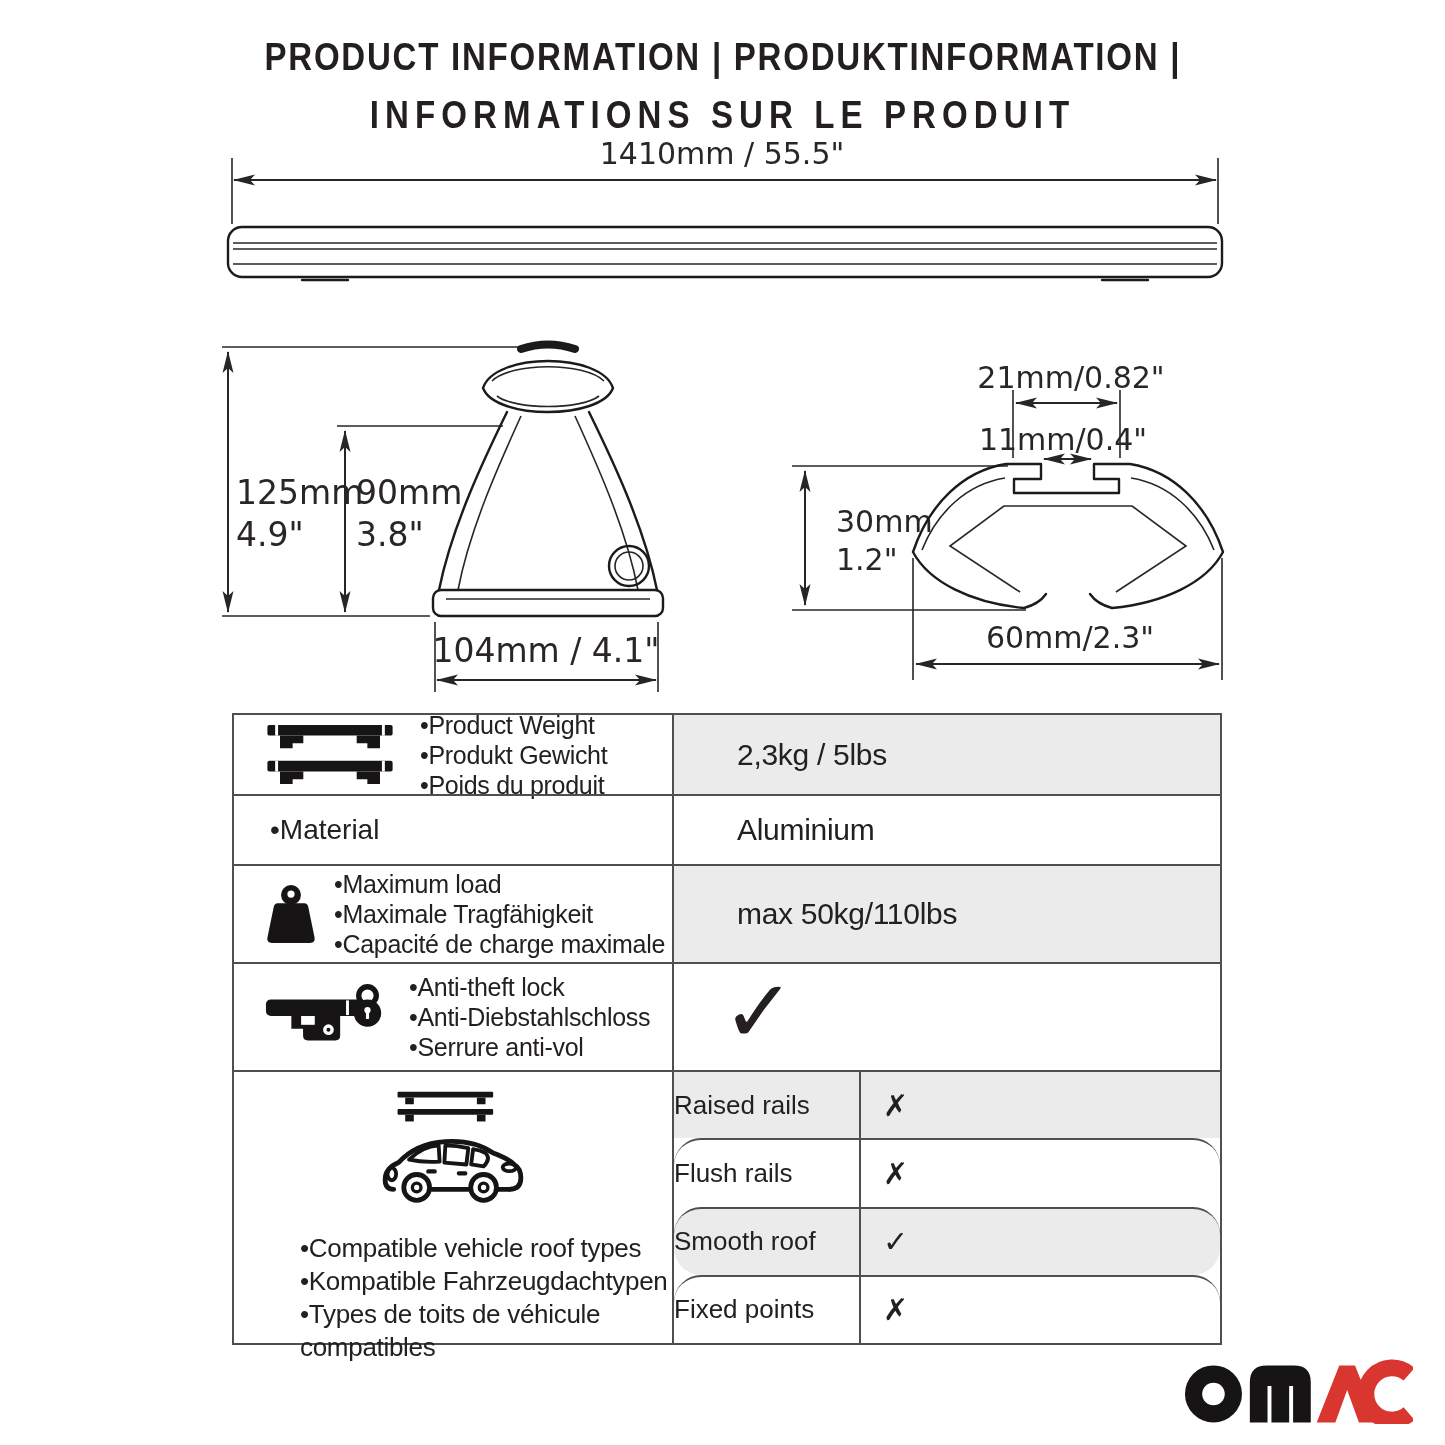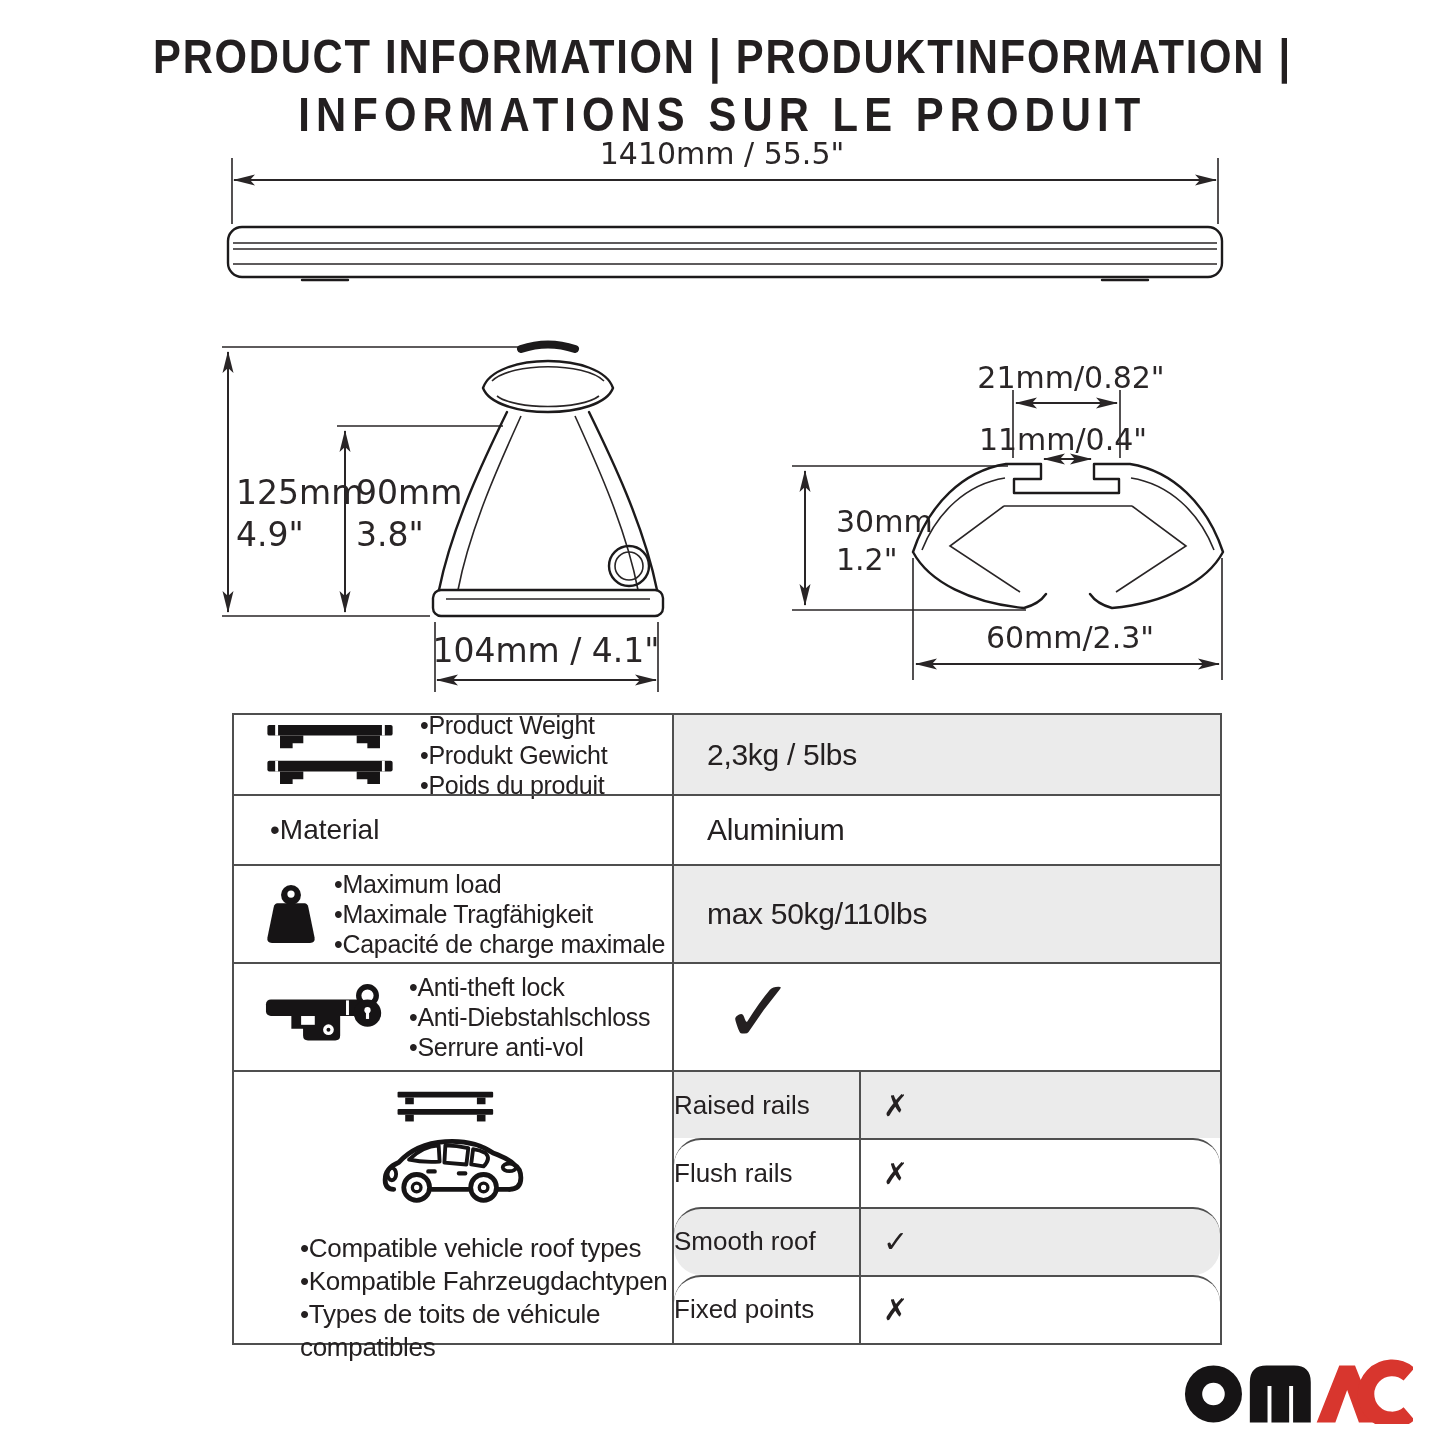--- a/index.html
+++ b/index.html
@@ -3,41 +3,41 @@
 <meta charset="utf-8">
 <style>
   html,body{margin:0;padding:0;}
   body{
     width:1445px;height:1445px;position:relative;background:#ffffff;
     font-family:"Liberation Sans",sans-serif;color:#242021;overflow:hidden;
   }
   
   .title{position:absolute;top:28px;left:0;width:1445px;text-align:center;
     font-weight:bold;color:#231f20;}
-  .tline{height:58px;line-height:58px;font-size:48px;}
+  .tline{height:58px;line-height:58px;font-size:38px;}
   .squeeze{display:inline-block;transform:scaleX(0.87);transform-origin:center;letter-spacing:2px;white-space:nowrap;}
   .squeeze.wide{letter-spacing:7px;}
   
   #drawings{position:absolute;left:0;top:0;}
   .ln{stroke:#292526;stroke-width:2;fill:none;}
   .thin{stroke:#292526;stroke-width:1.6;fill:none;}
   .shape{stroke:#1c1a1b;stroke-width:2.4;fill:none;stroke-linejoin:round;stroke-linecap:round;}
   .dim{font-family:"DejaVu Sans",sans-serif;font-size:30px;fill:#2a2627;}
   .dim-lg{font-family:"DejaVu Sans",sans-serif;font-size:33px;fill:#2a2627;}
   .mid{text-anchor:middle;}
   
   .ptable{position:absolute;left:232px;top:713px;width:990px;height:632px;
     border:2px solid #4f4f4f;box-sizing:border-box;display:flex;flex-direction:column;
     background:#ffffff;}
   .trow{display:flex;box-sizing:border-box;}
   .trow + .trow{border-top:2px solid #4f4f4f;}
   .r1{height:79px;} .r2{height:80px;} .r3{height:112px;} .r4{height:124px;} .r5{height:273px;}
   .label-cell{width:438px;box-sizing:border-box;display:flex;align-items:center;}
   .value-cell{flex:1;border-left:2px solid #4f4f4f;box-sizing:border-box;
-    display:flex;align-items:center;padding-left:33px;font-size:30px;letter-spacing:-0.3px;}
+    display:flex;align-items:center;padding-left:63px;font-size:30px;letter-spacing:-0.3px;}
   .shaded{background:#ebebeb;}
   .lines{display:flex;flex-direction:column;}
   .lines div{font-size:25px;line-height:30px;letter-spacing:-0.3px;white-space:nowrap;}
   .bigcheck{font-family:"DejaVu Sans",sans-serif;font-size:88px;line-height:1;padding-left:48px;padding-bottom:10px;}
   .col5{flex-direction:column;align-items:center;justify-content:flex-start;padding-top:16px;}
   .col5 .lines{align-self:flex-start;padding-left:66px;margin-top:14px;}
   .col5 .lines div{font-size:26px;line-height:33px;}
   .subtable{flex:1;border-left:2px solid #4f4f4f;box-sizing:border-box;display:flex;flex-direction:column;}
   .subrow{flex:1;display:flex;box-sizing:border-box;}
   .subrow + .subrow{border-top:2px solid #4f4f4f;border-radius:27px;}

